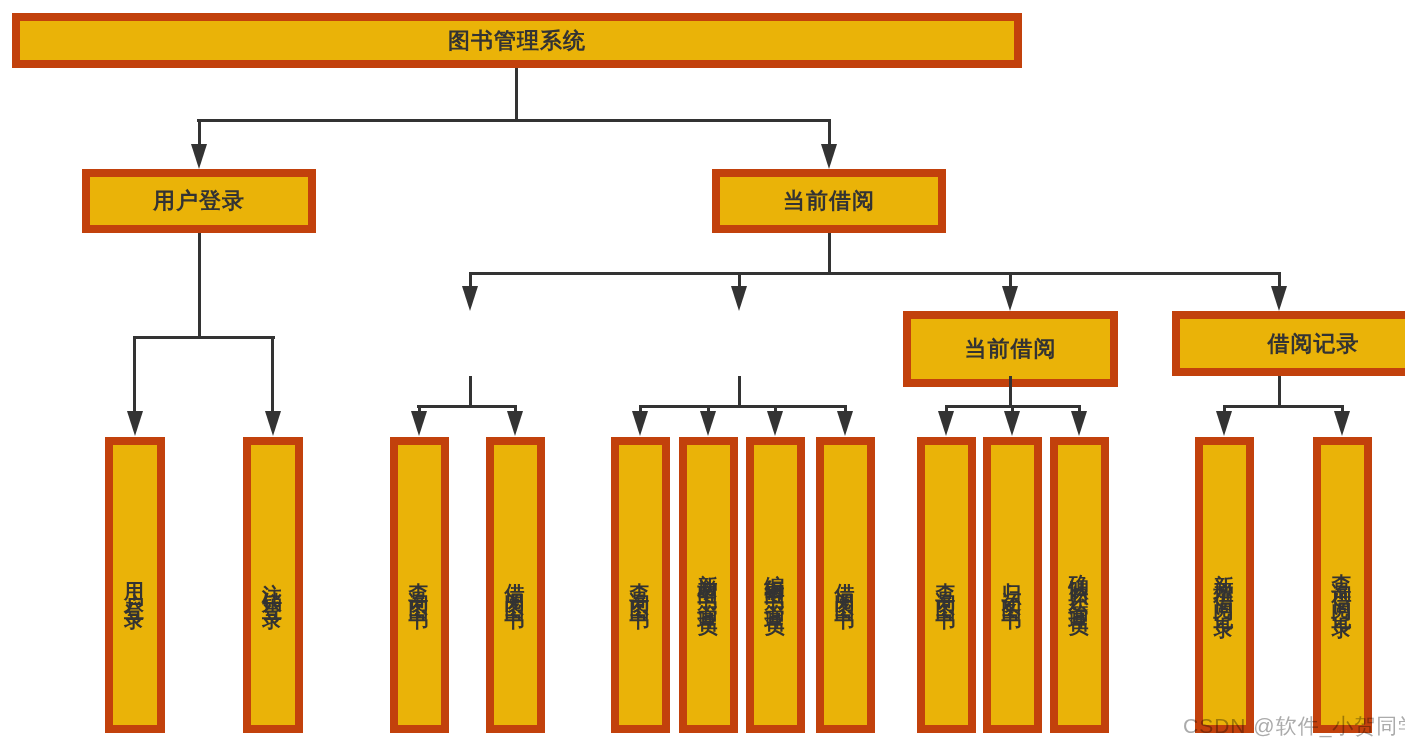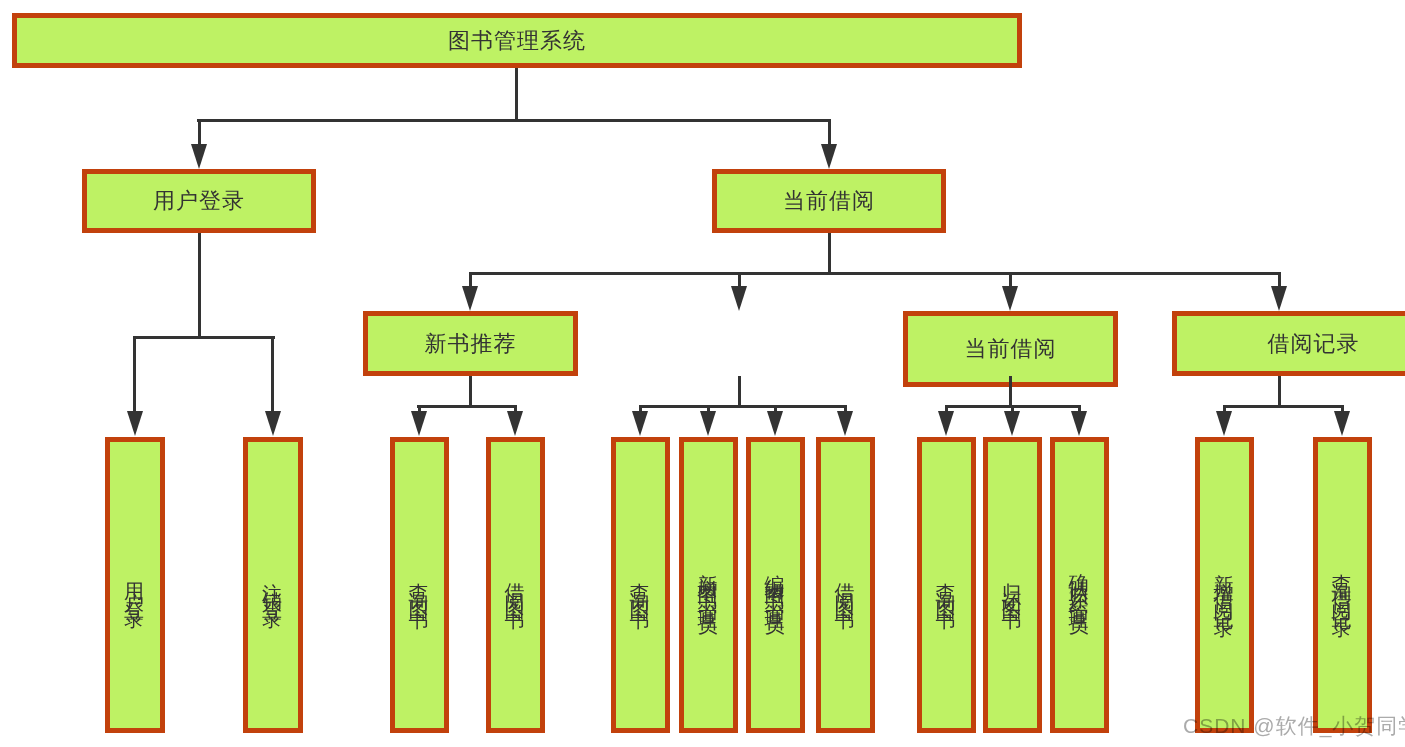--- a/index.html
+++ b/index.html
@@ -6,26 +6,27 @@
   .canvas{
     position:relative;
     width:1405px;height:747px;
     background:#ffffff;
     font-family:"Liberation Sans","DejaVu Sans",sans-serif;
     overflow:hidden;
   }
   .box{
     position:absolute;
     box-sizing:border-box;
-    border:5px solid #c2410c;
-    background:#bef264;
+    border:8px solid #c2410c;
+    background:#eab308;
     display:flex;
     align-items:center;
     justify-content:center;
     color:#333333;
+    font-weight:bold;
   }
   .hbox{font-size:22px;letter-spacing:1px;}
   .vbox{font-size:20px;}
   .vbox .vtext{
     writing-mode:vertical-rl;
     text-orientation:mixed;
     letter-spacing:9px;
     white-space:nowrap;
   }
   .vbox.long .vtext{letter-spacing:6px;}
@@ -82,23 +83,20 @@
   <div class="hl" style="left:469px;top:272px;width:812px;"></div>
   <div class="vl" style="left:469px;top:272px;height:16px;"></div>
   <div class="arr" style="left:462px;top:286px;"></div>
   <div class="vl" style="left:738px;top:272px;height:16px;"></div>
   <div class="arr" style="left:731px;top:286px;"></div>
   <div class="vl" style="left:1009px;top:272px;height:16px;"></div>
   <div class="arr" style="left:1002px;top:286px;"></div>
   <div class="vl" style="left:1278px;top:272px;height:16px;"></div>
   <div class="arr" style="left:1271px;top:286px;"></div>
 
-  <div class="box hbox" style="left:363px;top:311px;width:215px;height:65px;">
-    <span>新书推荐</span>
-  </div>
   <div class="box hbox" style="left:903px;top:311px;width:215px;height:76px;">
     <span>当前借阅</span>
   </div>
   <div class="box hbox" style="left:1172px;top:311px;width:256px;height:65px;padding-left:27px;">
     <span>借阅记录</span>
   </div>
 
   <div class="vl" style="left:469px;top:376px;height:29px;"></div>
   <div class="hl" style="left:417px;top:405px;width:99px;"></div>
   <div class="vl" style="left:418px;top:405px;height:8px;"></div>

